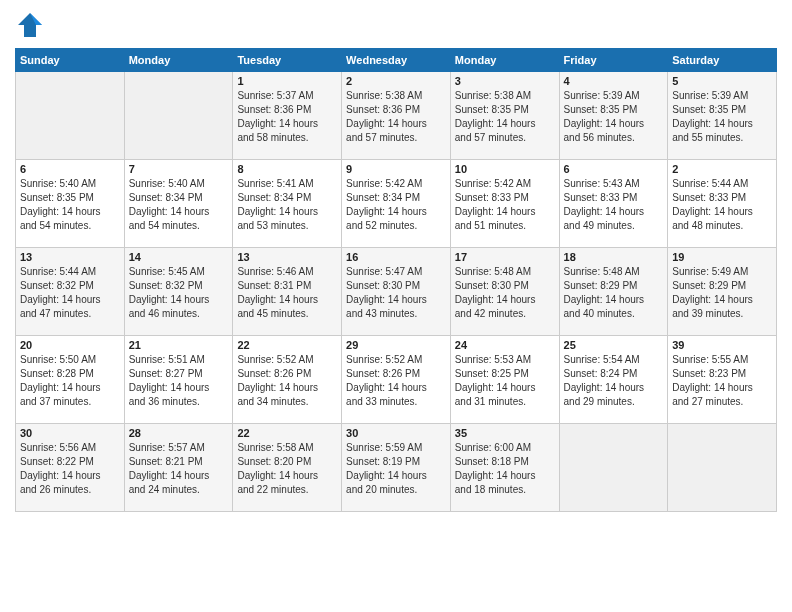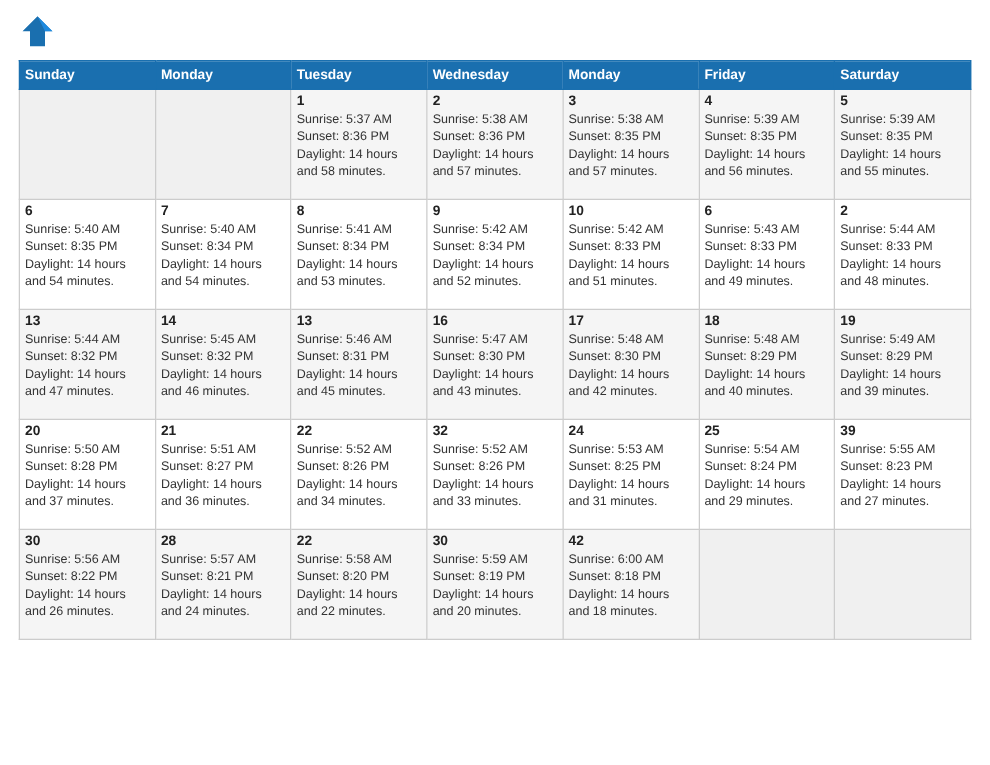--- a/index.html
+++ b/index.html
@@ -228,21 +228,21 @@
           </td>
           <td>
             <span class="day-num">21</span>
             <div class="day-detail">Sunrise: 5:51 AM<br>Sunset: 8:27 PM<br>Daylight: 14 hours and 36 minutes.</div>
           </td>
           <td>
             <span class="day-num">22</span>
             <div class="day-detail">Sunrise: 5:52 AM<br>Sunset: 8:26 PM<br>Daylight: 14 hours and 34 minutes.</div>
           </td>
           <td>
-            <span class="day-num">32</span>
+            <span class="day-num">29</span>
             <div class="day-detail">Sunrise: 5:52 AM<br>Sunset: 8:26 PM<br>Daylight: 14 hours and 33 minutes.</div>
           </td>
           <td>
             <span class="day-num">24</span>
             <div class="day-detail">Sunrise: 5:53 AM<br>Sunset: 8:25 PM<br>Daylight: 14 hours and 31 minutes.</div>
           </td>
           <td>
             <span class="day-num">25</span>
             <div class="day-detail">Sunrise: 5:54 AM<br>Sunset: 8:24 PM<br>Daylight: 14 hours and 29 minutes.</div>
           </td>
@@ -262,21 +262,21 @@
           </td>
           <td>
             <span class="day-num">22</span>
             <div class="day-detail">Sunrise: 5:58 AM<br>Sunset: 8:20 PM<br>Daylight: 14 hours and 22 minutes.</div>
           </td>
           <td>
             <span class="day-num">30</span>
             <div class="day-detail">Sunrise: 5:59 AM<br>Sunset: 8:19 PM<br>Daylight: 14 hours and 20 minutes.</div>
           </td>
           <td>
-            <span class="day-num">42</span>
+            <span class="day-num">35</span>
             <div class="day-detail">Sunrise: 6:00 AM<br>Sunset: 8:18 PM<br>Daylight: 14 hours and 18 minutes.</div>
           </td>
           <td class="empty-cell"></td>
           <td class="empty-cell"></td>
         </tr>
       </tbody>
   </table>
 
 </div>
 

